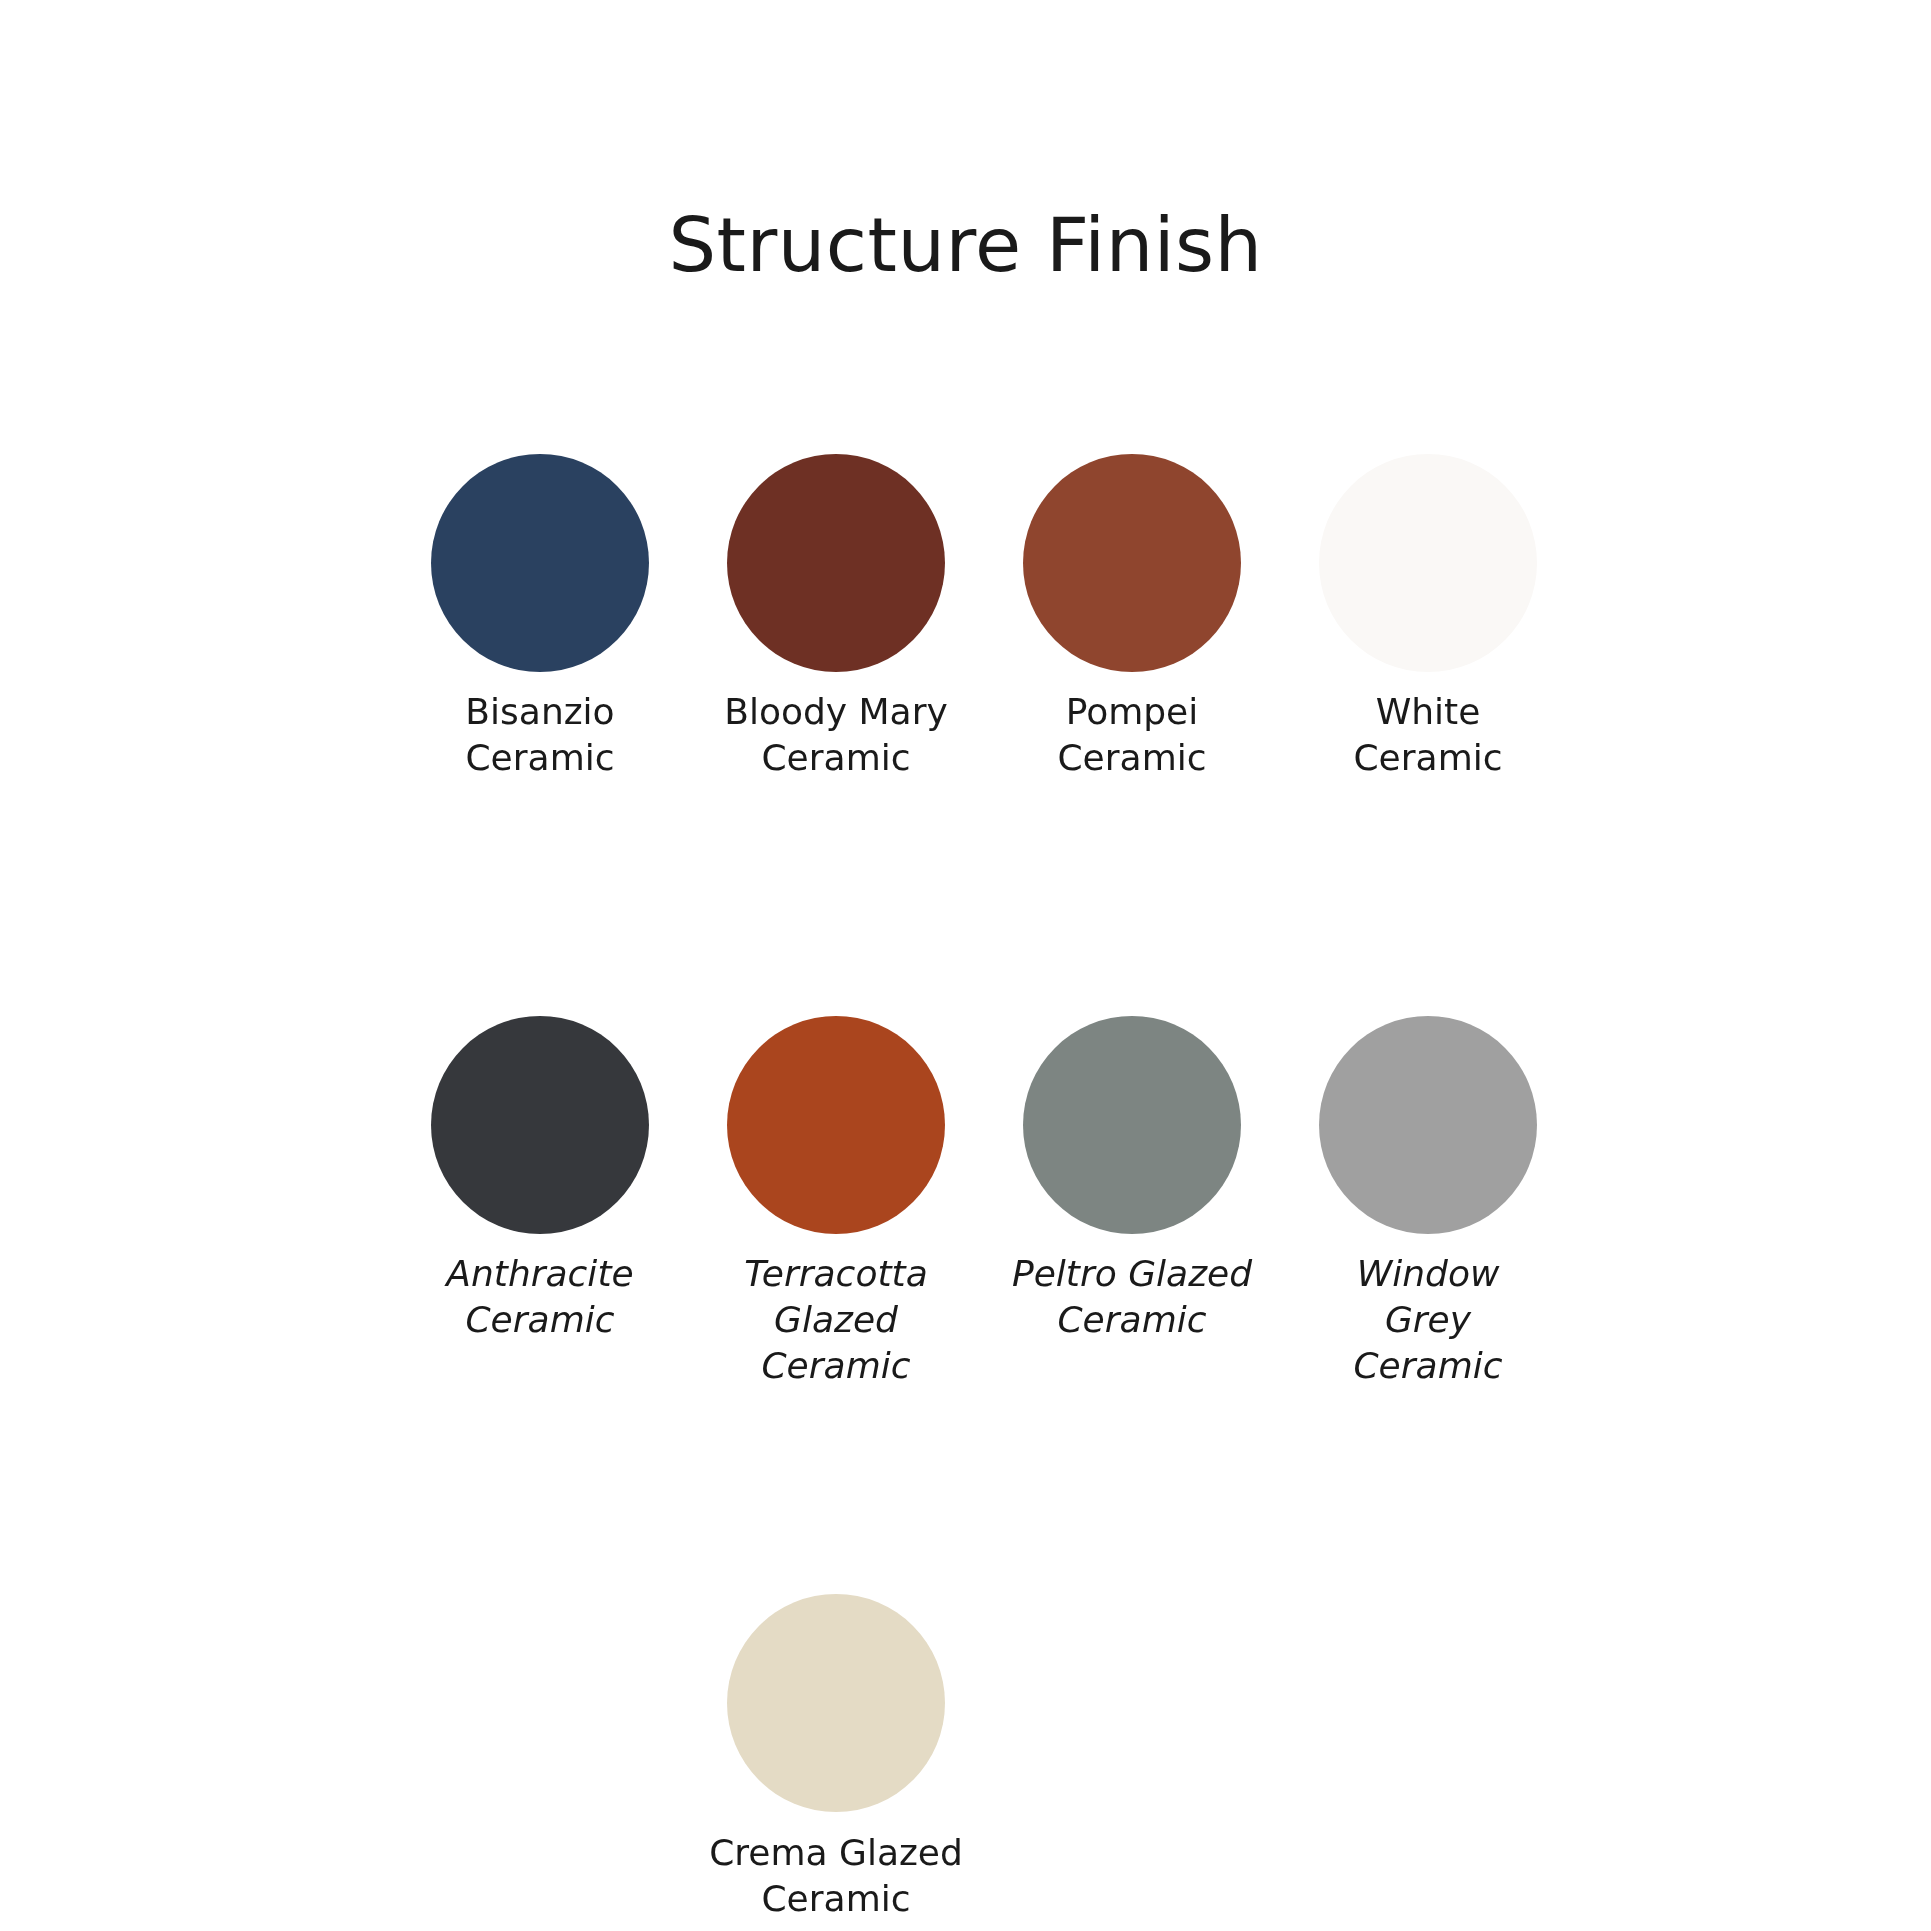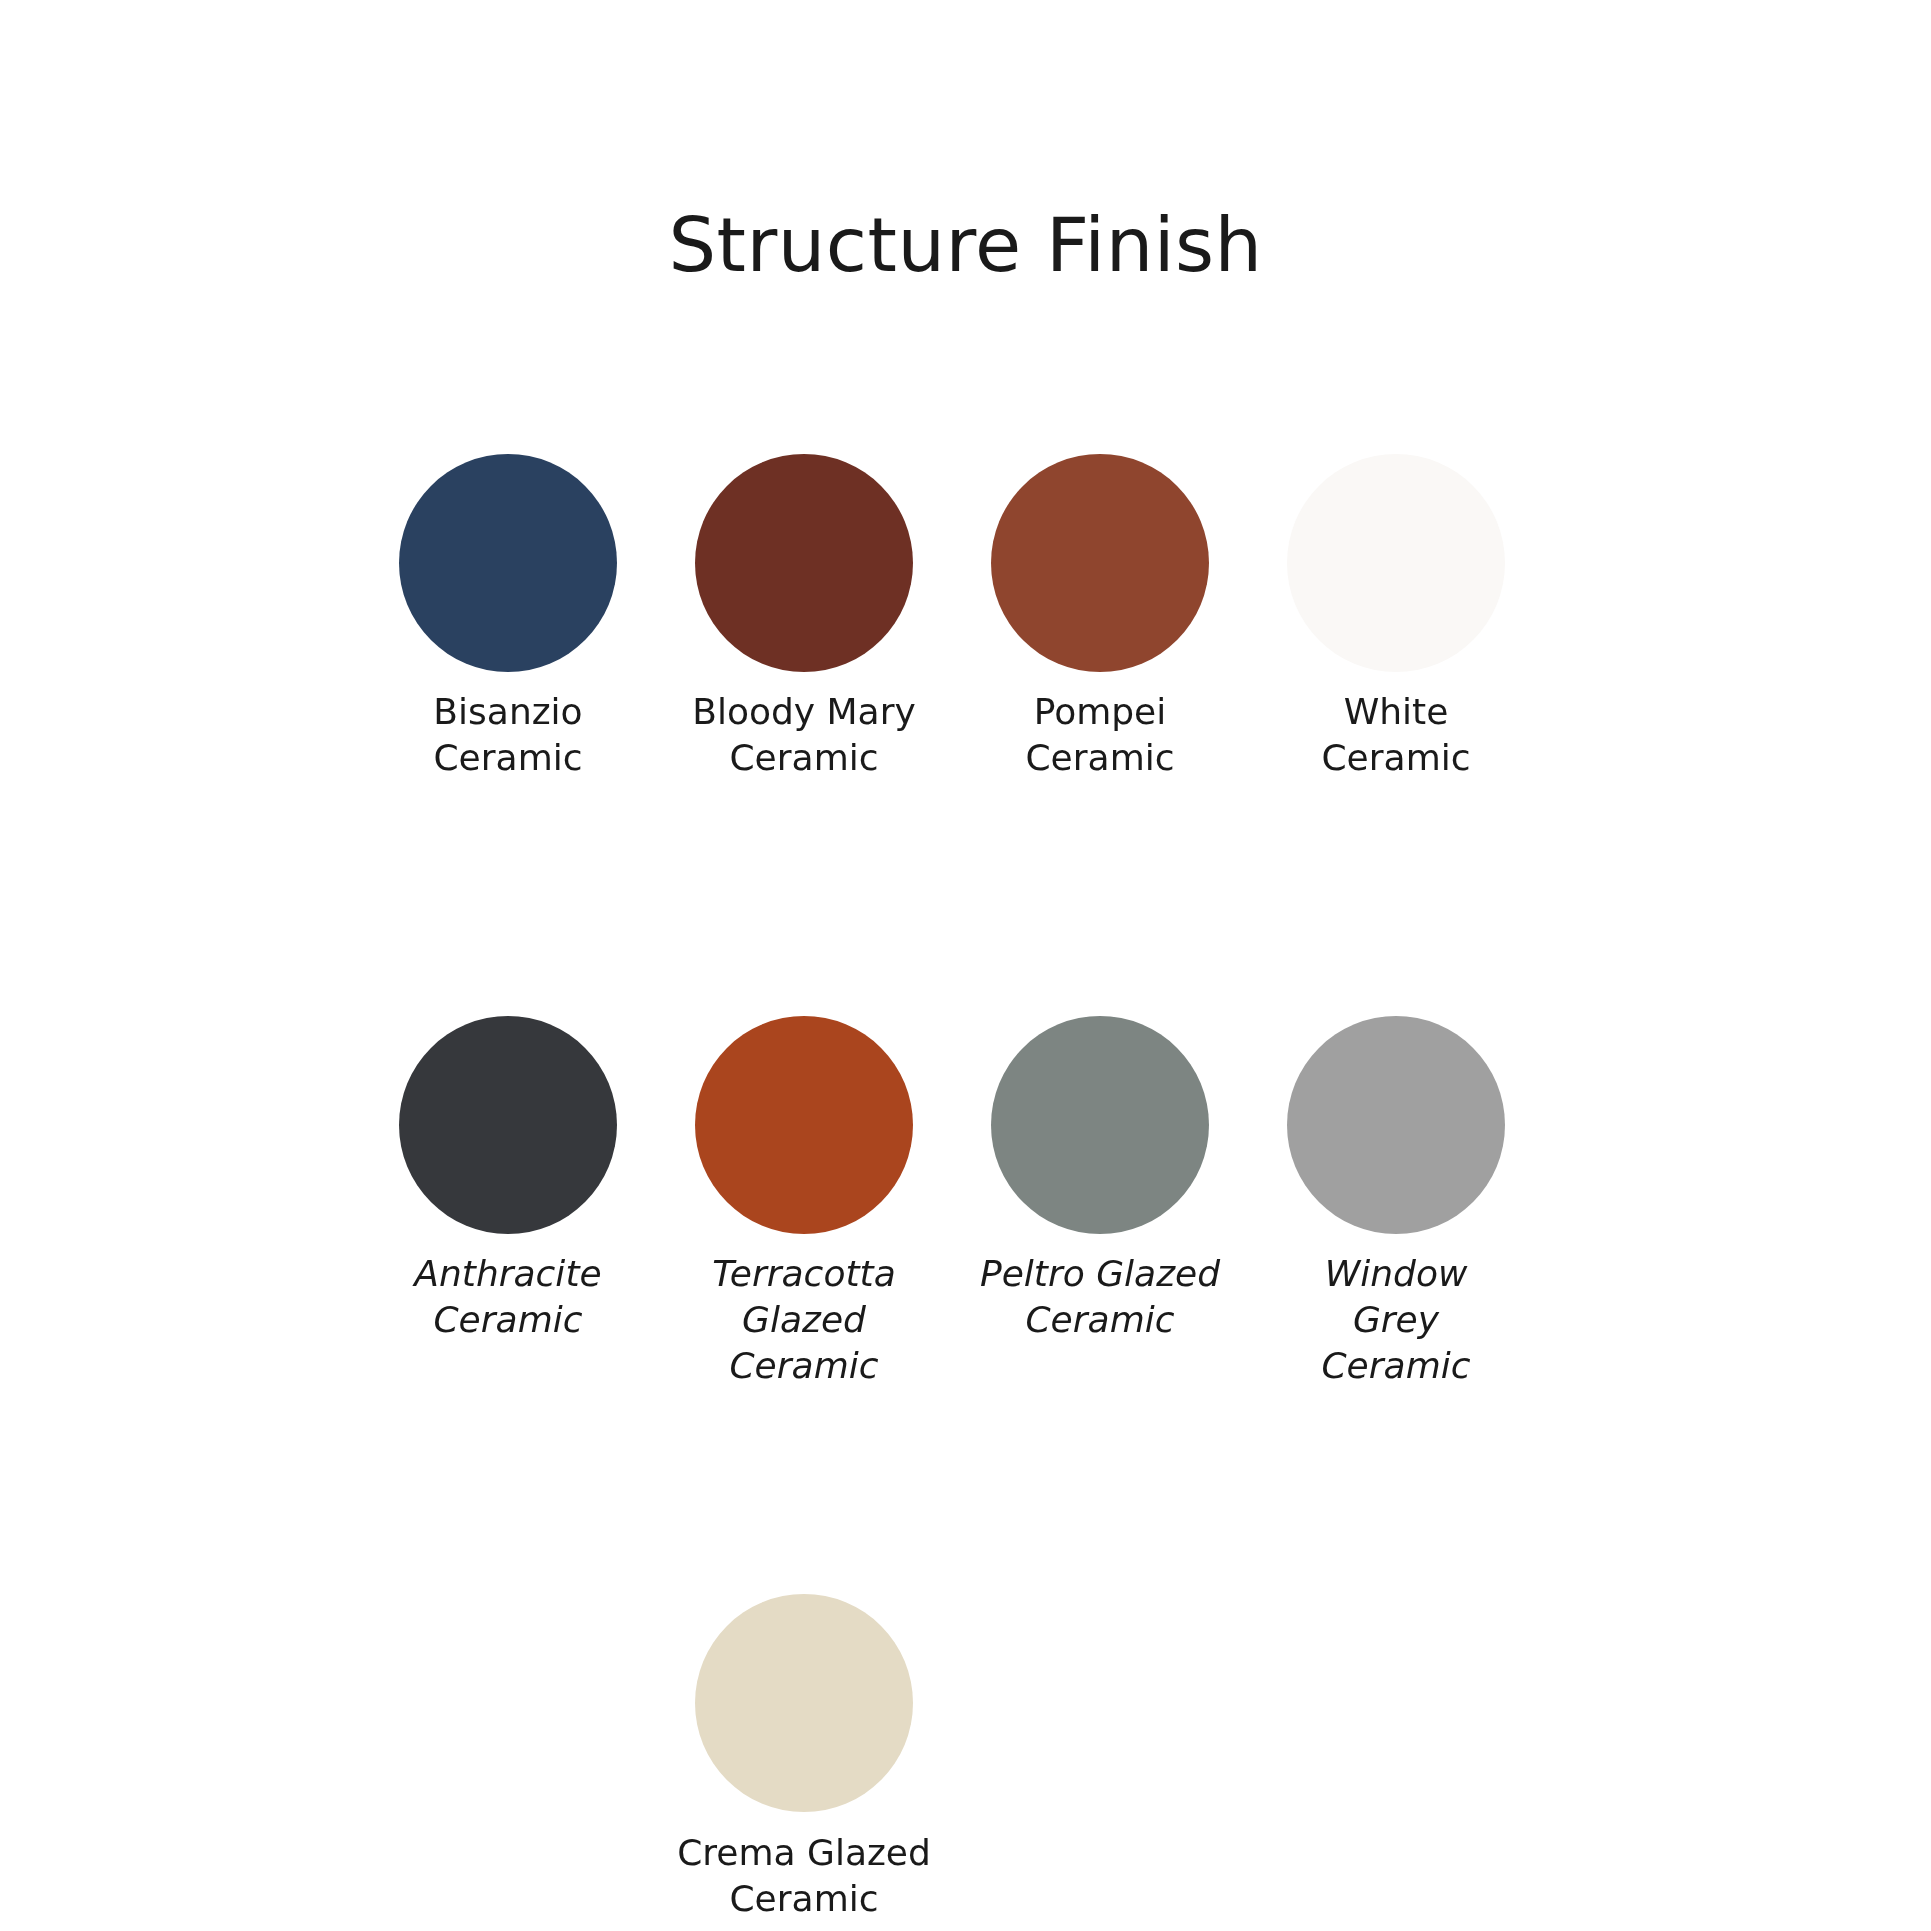--- a/index.html
+++ b/index.html
@@ -33,21 +33,21 @@
     font-weight: 400;
     color: #1a1a1a;
     letter-spacing: 0.5px;
     line-height: 1.0;
     white-space: nowrap;
   }
 
   
   #swatch-grid {
     position: absolute;
-    left: 360px;
+    left: 392px;
     top: 454px;
     width: 1188px;
   }
 
   .swatch-row {
     display: flex;
     flex-direction: row;
     justify-content: flex-start;
     align-items: flex-start;
   }

